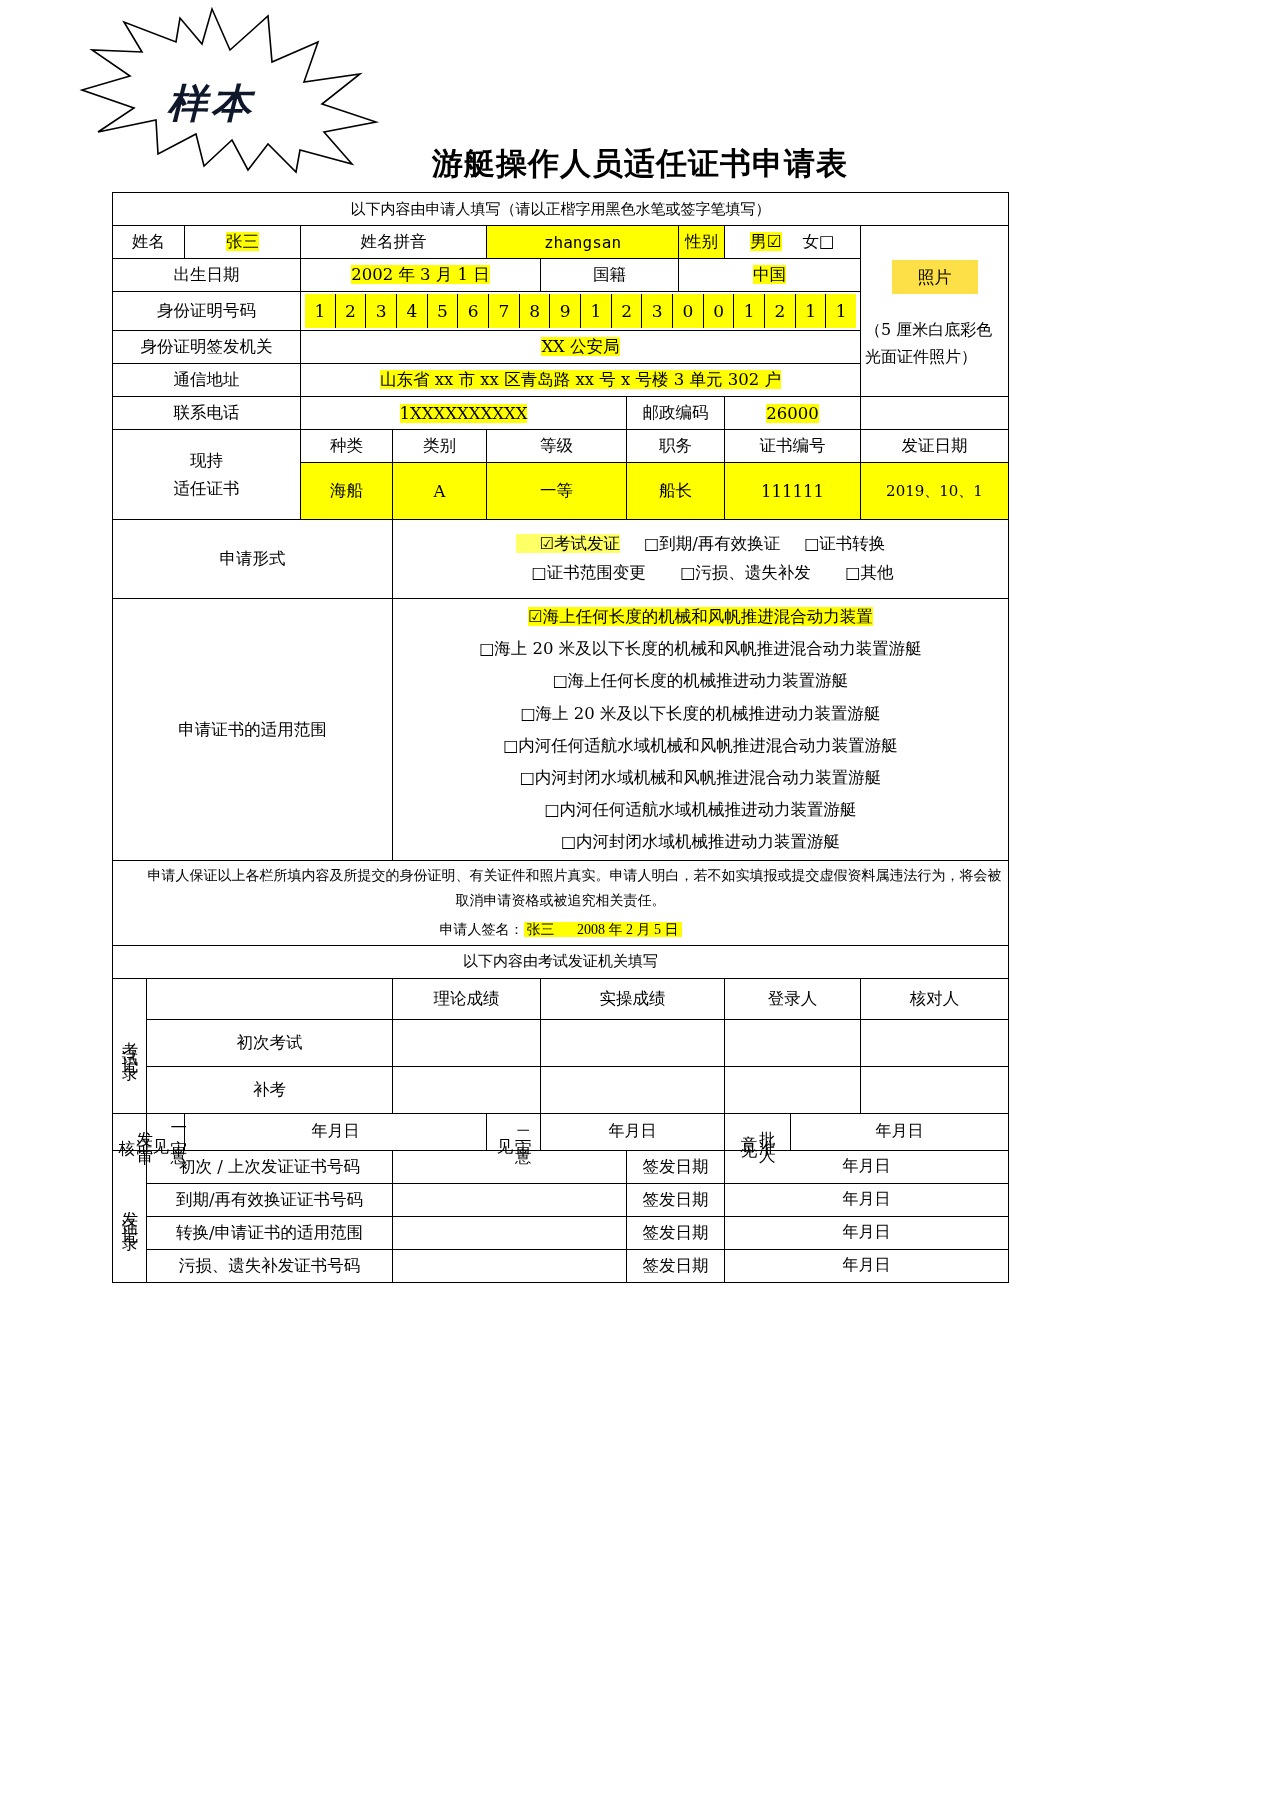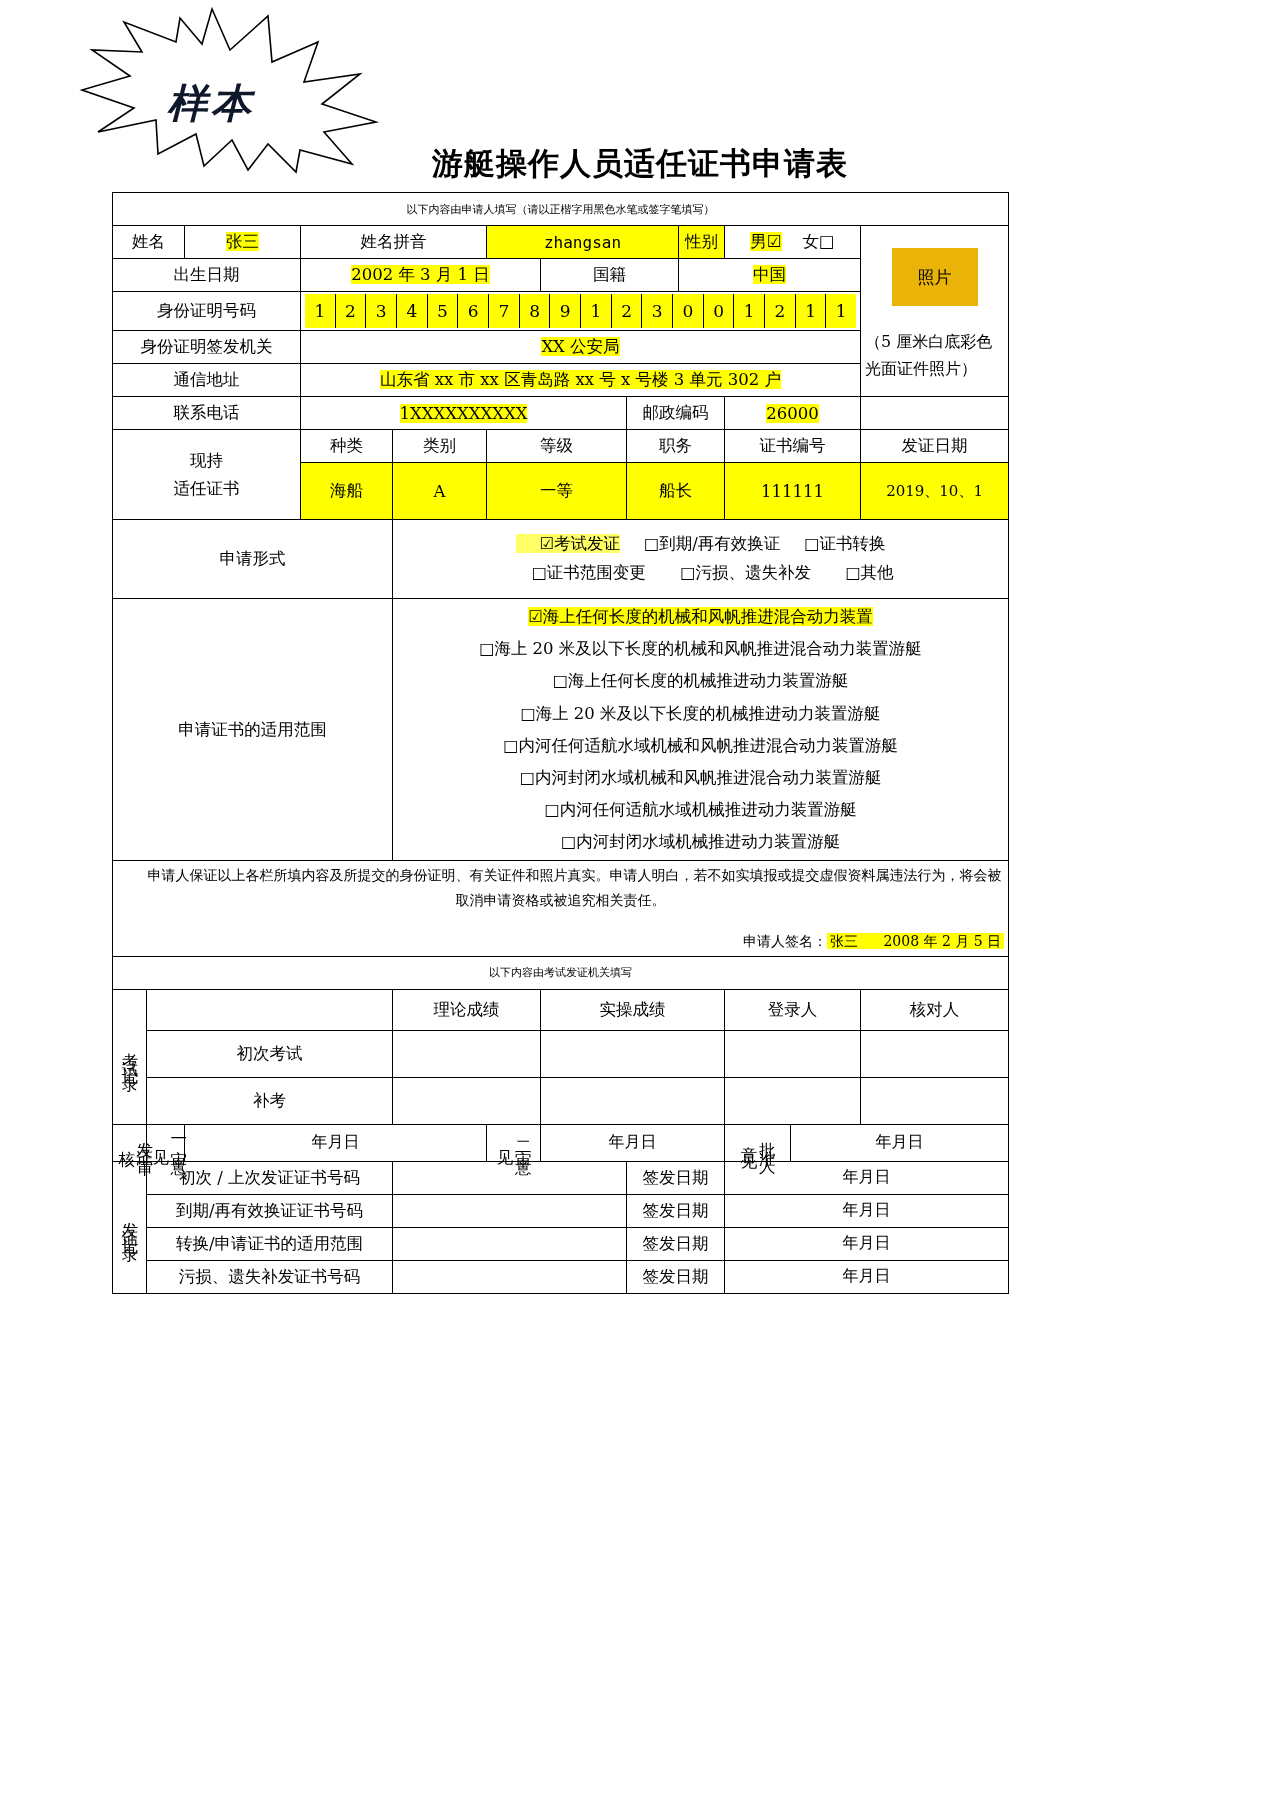--- a/index.html
+++ b/index.html
@@ -18,47 +18,47 @@
       font-family:"DejaVu Serif","Liberation Serif",serif;}
 
   
   table.form{position:absolute;left:112px;top:192px;width:896px;border-collapse:collapse;
       table-layout:fixed;font-size:16.5px;}
   table.form td{border:1px solid #000;padding:2px 4px;vertical-align:middle;text-align:center;height:28px;}
   .hl{background:#ffff00;}
   .hl-soft{background:#ffff66;}
   .left{text-align:left;}
   .pad-l{padding-left:10px;}
-  .banner{text-align:left;font-size:11px;padding:5px 10px;height:34px;}
+  .banner{text-align:left;font-size:15px;padding:5px 10px;height:34px;}
   .tall{height:38px;}
   .small{font-size:15px;margin-top:16px;}
 
   
   .idwrap{display:flex;width:100%;}
   .idwrap .d{flex:1 1 0;border-right:1px solid #000;background:#ffff00;text-align:center;
       font-size:17px;line-height:34px;font-family:"DejaVu Serif","Liberation Serif",serif;}
   .idwrap .d:last-child{border-right:none;}
   td.idcell{padding:0;}
 
   
   td.photo{vertical-align:top;padding:6px 8px 4px 8px;line-height:1.55;font-size:16px;text-align:center;}
-  .photo .ph-title{display:inline-block;background:#eab308;padding:16px 26px;font-size:17px;margin-top:8px;}
+  .photo .ph-title{display:inline-block;background:#fde047;padding:4px 26px;font-size:17px;margin-top:8px;}
   .photo .ph-note{margin-top:22px;text-align:left;font-size:16px;line-height:1.7;}
 
   
   .cbrow{text-align:left;padding:3px 0 3px 6px;font-size:16.5px;line-height:1.75;}
   .cbrow .opt{white-space:nowrap;padding-left:24px;}
   .scope{text-align:left;padding:4px 0 4px 6px;font-size:16.5px;line-height:1.95;}
   .scope div{white-space:nowrap;}
   .mark{font-family:"DejaVu Sans","Liberation Sans",sans-serif;font-size:16px;}
 
   
   .decl{text-align:left;font-size:14px;line-height:1.75;padding:7px 12px 4px 12px;}
   .decl p{margin:0;text-indent:2em;}
-  .sig{margin-top:17px;text-align:right;}
+  .sig{margin-top:6px;font-family:Liberation Serif, serif;}
   .sig .sig-hl{background:#ffff00;padding:0 3px;}
 
   
   .vert{writing-mode:vertical-rl;text-orientation:upright;letter-spacing:8px;
       display:inline-block;line-height:1.1;font-size:16.5px;}
   td.vcell{width:34px;padding:0;}
 
   .big-empty{height:112px;}
   .ymd{font-size:16px;}
   .td-bottom-right{text-align:right;vertical-align:bottom;padding-bottom:5px;padding-right:14px;}

